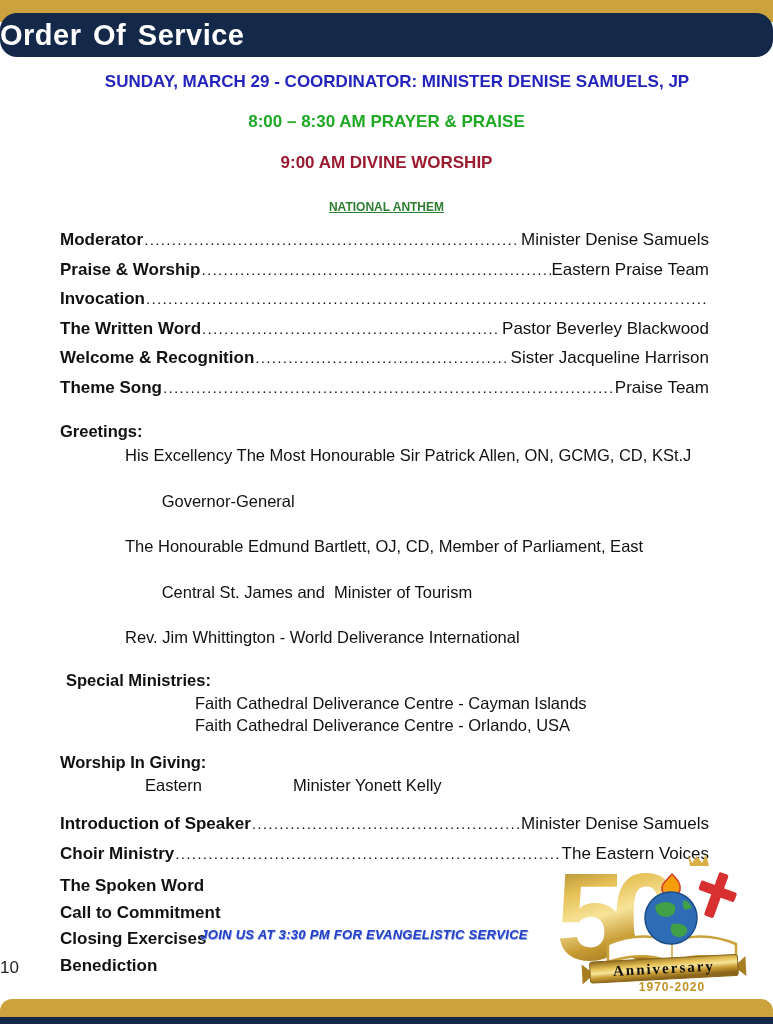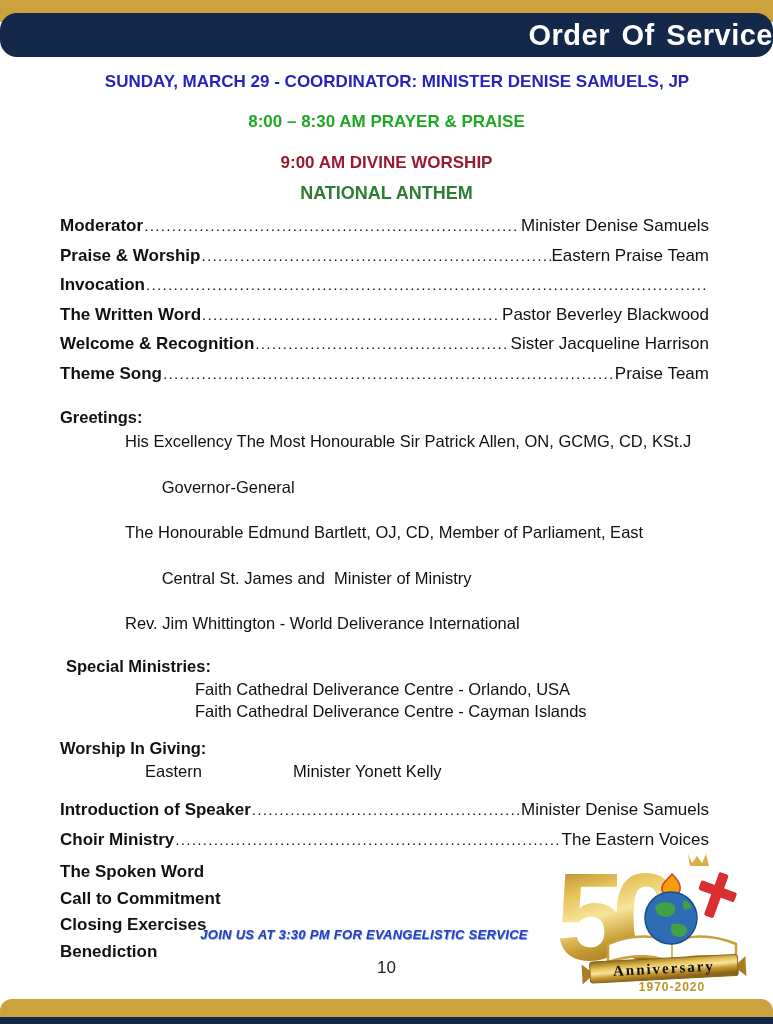--- a/index.html
+++ b/index.html
@@ -8,30 +8,30 @@
     --green_dark:#2E7D32; --maroon:#9A1B30; --announce:#2540C8; --text:#111111;
   }
   *{margin:0;padding:0;box-sizing:border-box;}
   html,body{background:#ffffff;}
   body{font-family:"Liberation Sans","DejaVu Sans",sans-serif;color:var(--text);}
   .page{position:relative;width:773px;height:1024px;margin:0 auto;background:#ffffff;overflow:hidden;}
 
   
   .top-gold{position:absolute;top:0;left:0;right:0;height:22px;background:var(--gold);}
   .top-navy{position:absolute;top:13px;left:0;right:0;height:44px;background:var(--navy);
-            border-radius:17px;display:flex;align-items:center;justify-content:flex-end;}
+            border-radius:17px;display:flex;align-items:center;justify-content:flex-start;}
   .page-title{color:#ffffff;font-size:29px;font-weight:bold;letter-spacing:.5px;word-spacing:3px;}
 
   .content{position:absolute;top:57px;left:0;right:0;}
 
   .c-line{text-align:center;font-weight:bold;font-size:17px;line-height:21px;}
   .l-blue{margin-top:14px;color:var(--blue);padding-left:21px;}
   .l-green{margin-top:19px;color:var(--green_bright);}
   .l-maroon{margin-top:20px;color:var(--maroon);}
-  .l-anthem{margin-top:10px;color:var(--green_dark);font-size:18px;}
+  .l-anthem{margin-top:24px;color:var(--green_dark);font-size:12px;text-decoration:underline;}
 
   
   .program{margin:12px 64px 0 60px;text-align:right;}
   .prow{display:flex;align-items:baseline;font-size:17px;height:29.5px;}
   .prow .lbl{font-weight:bold;white-space:nowrap;}
   .prow .val{white-space:nowrap;}
   .dots{flex:1;overflow:hidden;white-space:nowrap;margin:0 1px;font-size:15.5px;letter-spacing:1.2px;color:#151515;}
   .dots::after{content:"....................................................................................................................................................................................................................................................";}
 
   .greetings{margin:13px 60px 0 60px;font-size:16.5px;}
@@ -48,21 +48,21 @@
   .w-head{font-weight:bold;line-height:24px;}
   .w-row{display:flex;margin-left:85px;line-height:23px;}
   .w-role{width:148px;}
 
   .closing{margin:17px 64px 8px 60px;font-size:17px;}
   .closing .plain{font-weight:bold;line-height:26.5px;}
 
   .announce{position:absolute;top:927px;left:74px;width:580px;text-align:center;
             color:var(--announce);font-size:13px;font-weight:bold;font-style:italic;
             letter-spacing:.3px;text-shadow:.6px .6px 0 #8fa3e0;}
-  .pagenum{position:absolute;top:958px;left:0;right:0;text-align:center;font-size:17px;color:#222;}
+  .pagenum{position:absolute;top:958px;left:0;right:0;text-align:left;font-size:17px;color:#222;}
 
   .logo{position:absolute;left:560px;top:848px;width:208px;height:145px;}
 
   
   .bottom-gold{position:absolute;bottom:6px;left:0;right:0;height:19px;background:var(--gold);
                border-radius:12px 12px 0 0;}
   .bottom-navy{position:absolute;bottom:0;left:0;right:0;height:7px;background:var(--navy);}
 </style>
 </head>
 <body>
@@ -111,29 +111,29 @@
         <span class="dots"></span>
         <span class="val">Praise Team</span>
       </div>
     </div>
 
     <div class="greetings">
       <div class="g-head">Greetings:</div>
       <div class="g-para first"><span>His Excellency The Most Honourable Sir Patrick Allen, ON, GCMG, CD, KSt.J</span><br>
         <span>Governor-General</span></div>
       <div class="g-para"><span>The Honourable Edmund Bartlett, OJ, CD, Member of Parliament, East</span><br>
-        <span>Central St. James and  Minister of Ministry</span></div>
+        <span>Central St. James and  Minister of Tourism</span></div>
       <div class="g-para last">Rev. Jim Whittington - World Deliverance International</div>
     </div>
 
     <div class="special">
       <div class="s-head">Special Ministries:</div>
       <div class="s-items">
+        <div>Faith Cathedral Deliverance Centre - Cayman Islands</div>
         <div>Faith Cathedral Deliverance Centre - Orlando, USA</div>
-        <div>Faith Cathedral Deliverance Centre - Cayman Islands</div>
       </div>
     </div>
 
     <div class="giving">
       <div class="w-head">Worship In Giving:</div>
       <div class="w-row">
         <span class="w-role">Eastern</span>
         <span class="w-name">Minister Yonett Kelly</span>
       </div>
     </div>

